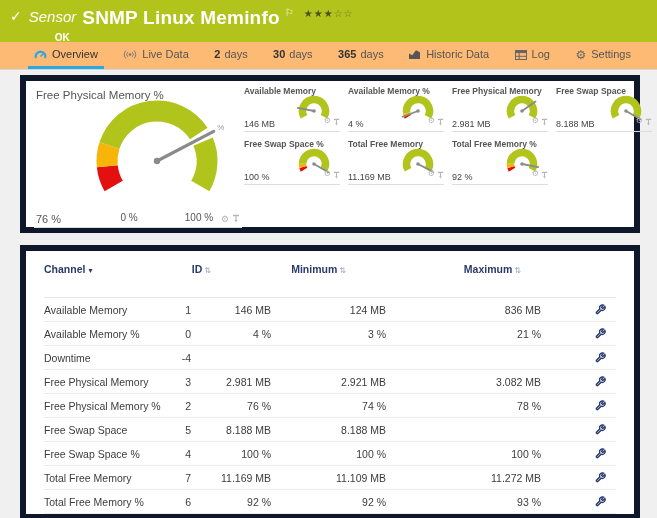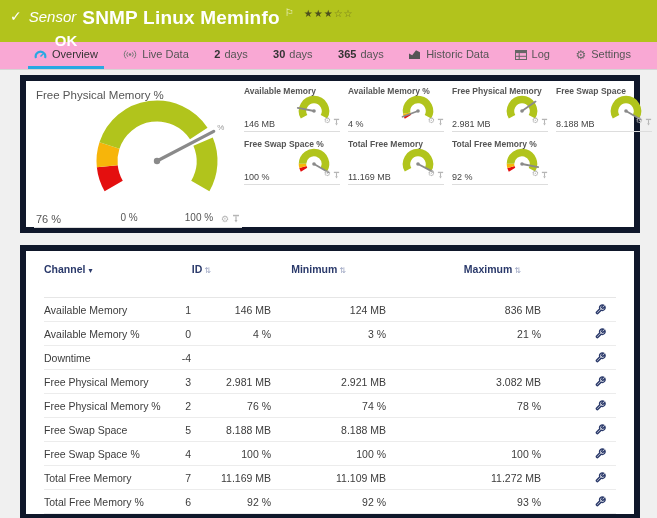--- a/index.html
+++ b/index.html
@@ -10,24 +10,24 @@
   
   .topbar{height:42px;background:#b2c31c;display:flex;align-items:flex-start;padding:7px 10px 0 10px;box-sizing:border-box;}
   .chk{color:#fff;font-size:14px;font-weight:bold;margin:1px 7px 0 0;}
   .titleblock{display:flex;flex-direction:column;}
   .titleline{display:flex;align-items:flex-start;}
   .sensor-type{color:#fff;font-style:italic;font-size:15px;margin-right:6px;margin-top:1px;}
   .sensor-title{color:#fff;font-weight:bold;font-size:19px;letter-spacing:.2px;}
   .flag{color:#f2f6d8;font-size:10px;margin-left:5px;margin-top:0;}
   .stars{font-size:10px;letter-spacing:1px;color:#4c4f1d;margin-left:10px;margin-top:1px;}
   .stars .dim{color:#6f731f;}
-  .status{color:#fff;font-weight:bold;font-size:15px;margin:3px 0 0 2px;padding-left:24px;}
-
-  
-  .tabbar{height:28px;background:#f9a8d4;border-bottom:1px solid #d5d5d5;display:flex;align-items:stretch;
+  .status{color:#fff;font-weight:bold;font-size:10px;margin:3px 0 0 2px;padding-left:24px;}
+
+  
+  .tabbar{height:28px;background:#fdba74;border-bottom:1px solid #d5d5d5;display:flex;align-items:stretch;
           padding:0 20px 0 28px;justify-content:space-between;box-sizing:border-box;}
   .tab{display:flex;align-items:center;font-size:11px;color:#555;padding:0 6px 0 6px;cursor:pointer;
        border-bottom:3px solid transparent;box-sizing:border-box;white-space:nowrap;}
   .tab .tab-icon{display:inline-flex;margin-right:5px;margin-top:1px;}
   .tab.active{border-bottom-color:#29a8e2;color:#333;}
   .tab-num{font-weight:bold;color:#333;margin-right:4px;}
 
   
   .content{padding:5px 17px 0 20px;}
   .panel{background:#fff;border:6px solid #0f172a;box-sizing:border-box;}

